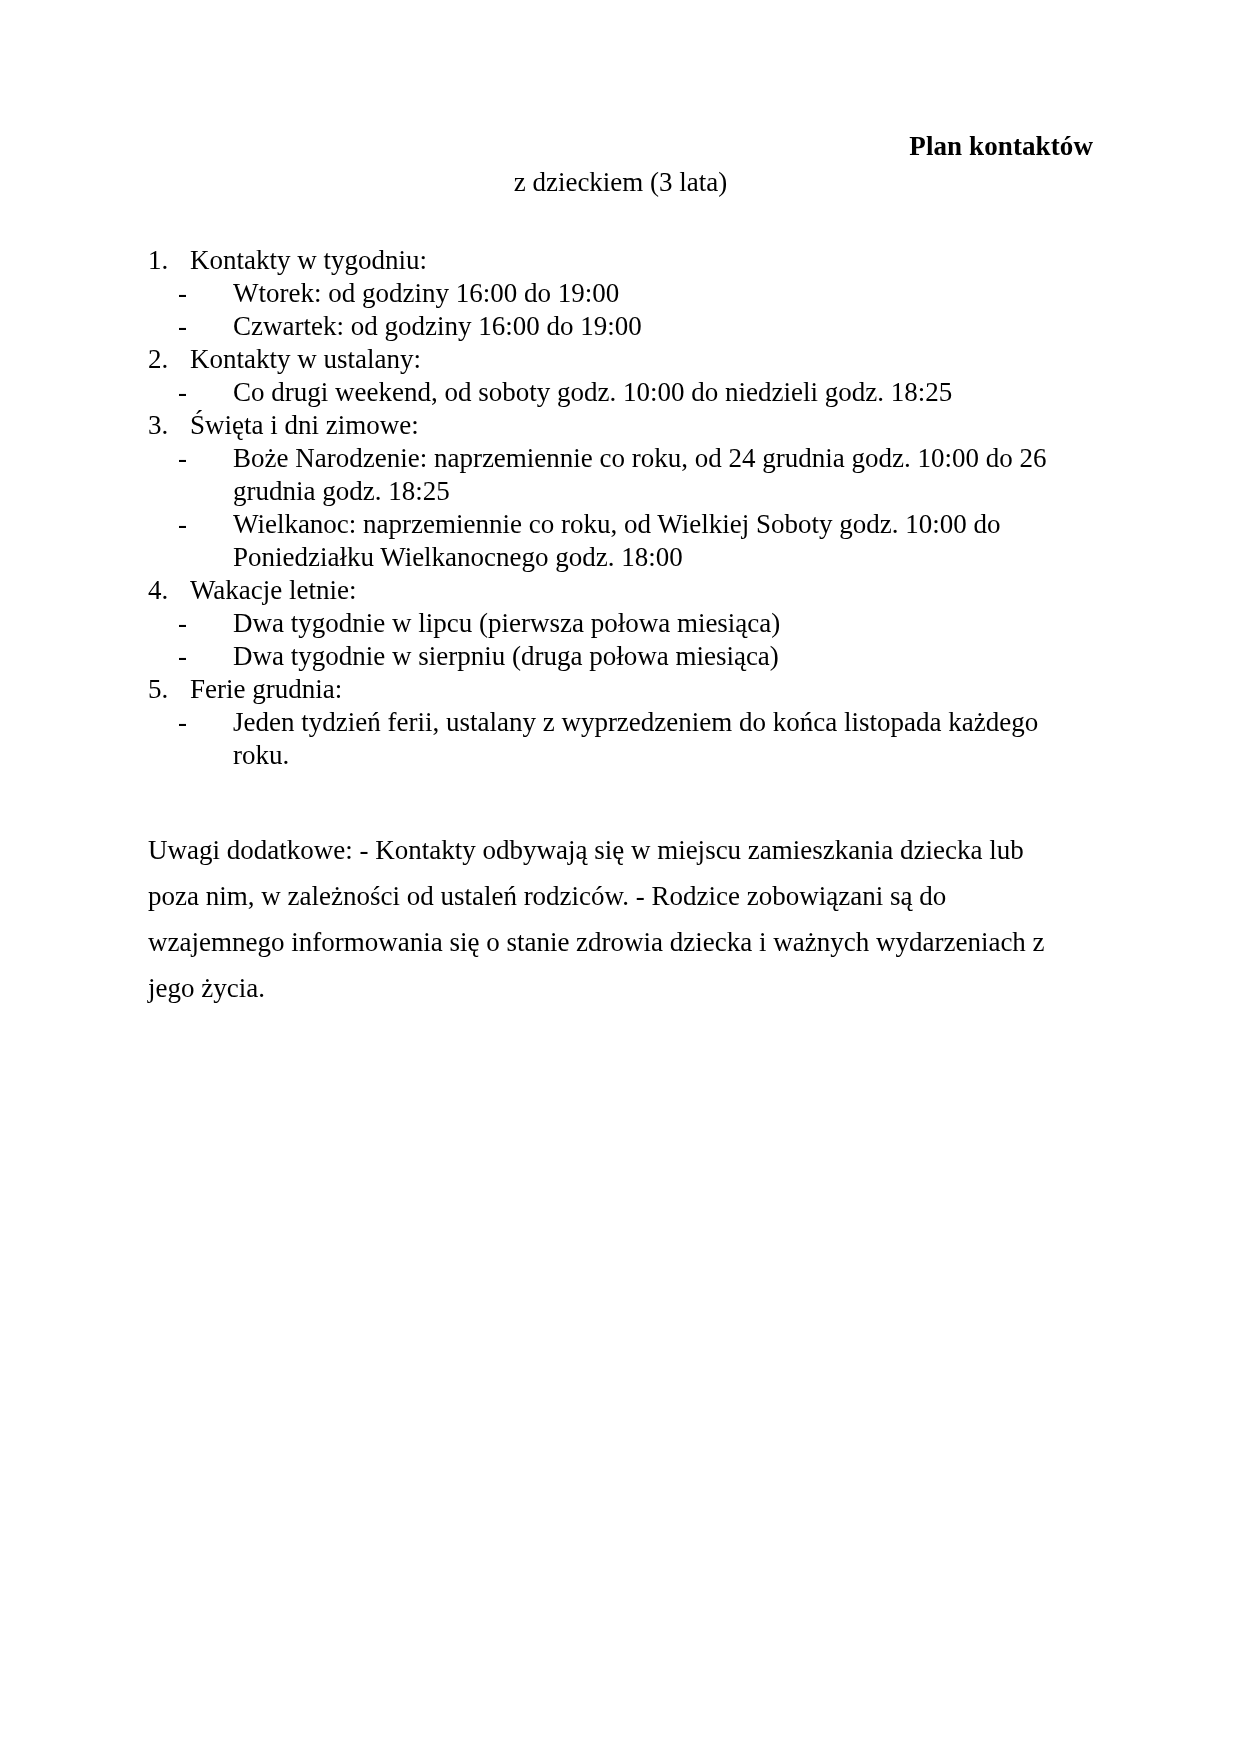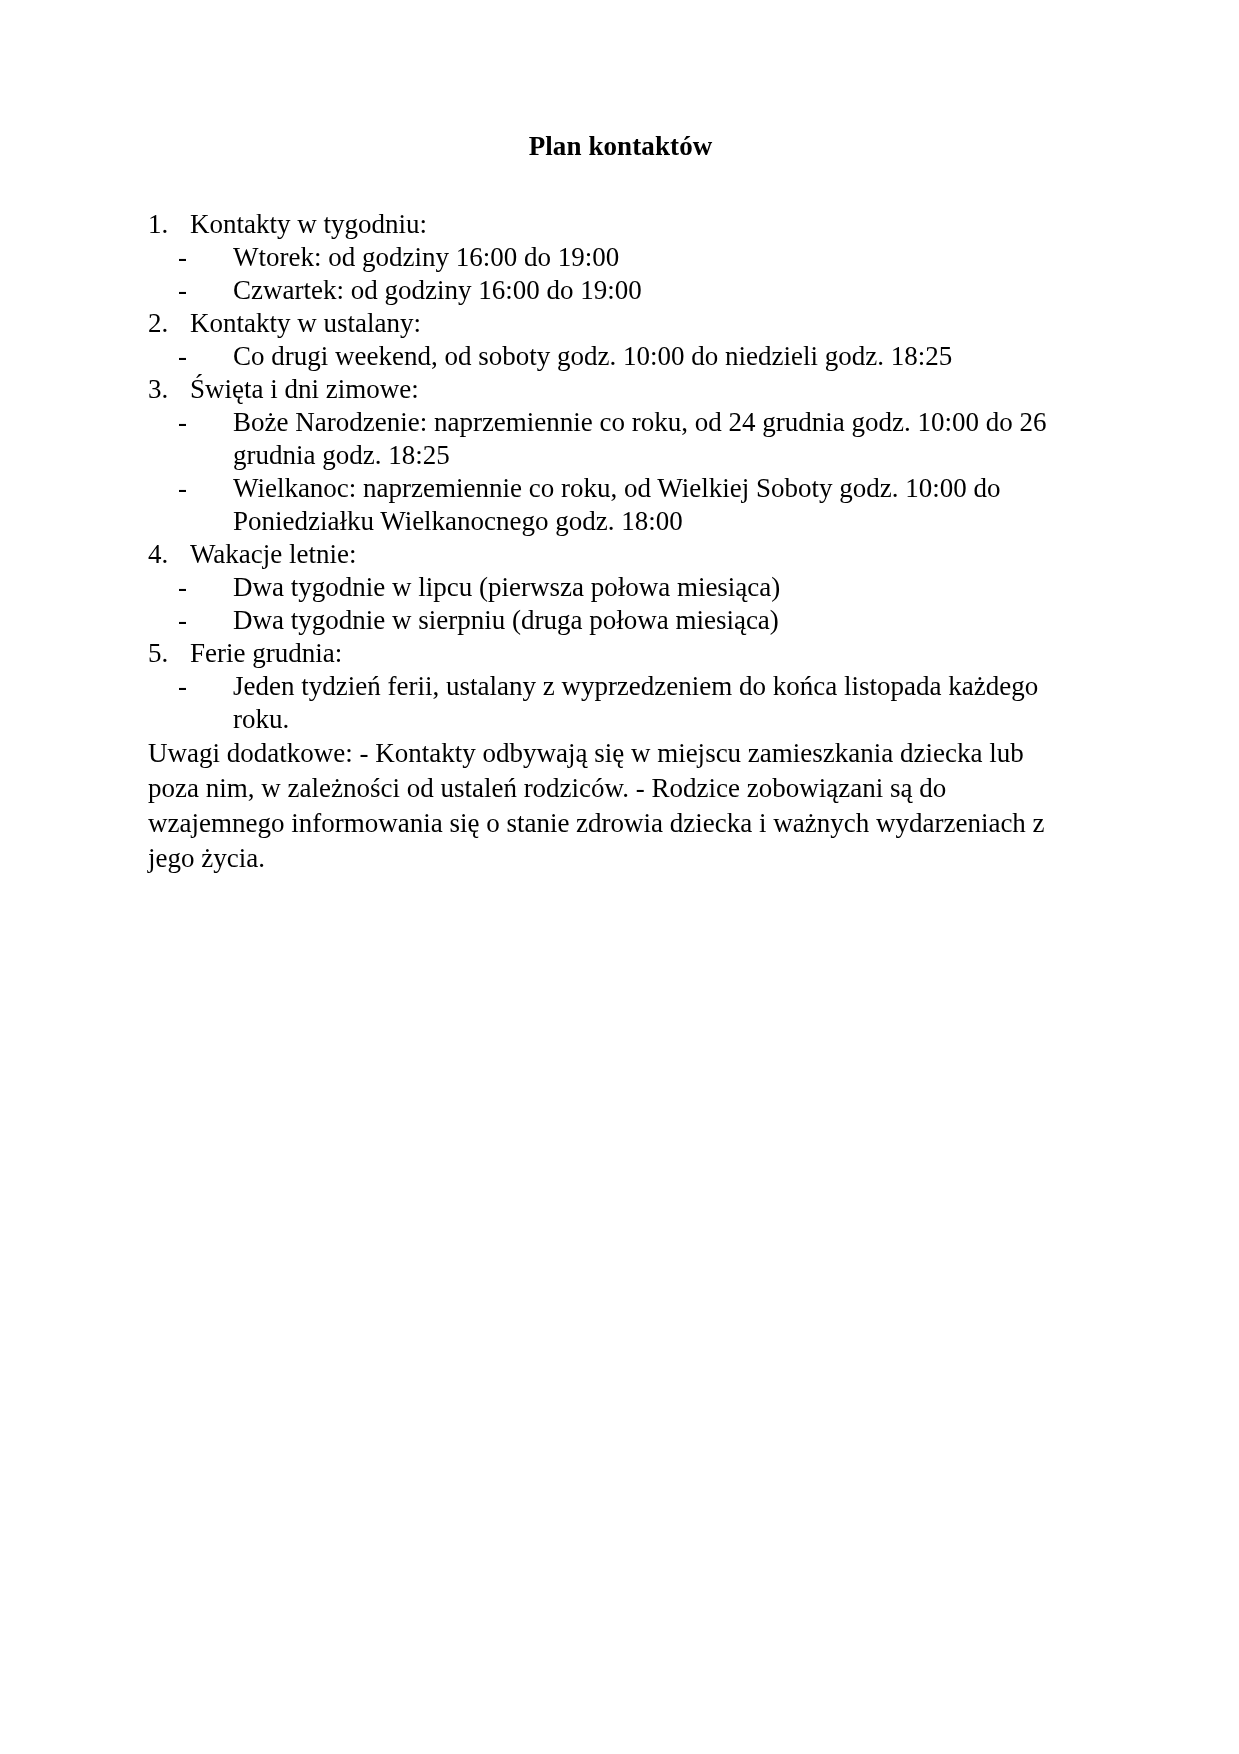--- a/index.html
+++ b/index.html
@@ -23,21 +23,21 @@
     background: #ffffff;
     overflow: hidden;
   }
   .content {
     position: absolute;
     left: 148px;
     top: 128px;
     width: 945px;
   }
   .doc-title {
-    text-align: center;
+    text-align: right;
     font-weight: bold;
     font-size: 27px;
     line-height: 36px;
     letter-spacing: 0.1px;
     margin: 0 0 0 0;
   }
   .doc-subtitle {
     text-align: center;
     font-size: 27px;
     line-height: 36px;
@@ -75,33 +75,35 @@
   .sub-item .dash {
     position: absolute;
     left: 30px;
     top: 0;
   }
   .sub-item .sub-text {
     display: block;
     margin-left: 17px;
   }
   .notes {
+    margin-top: 55px;
     font-size: 27px;
-    line-height: 35px;
+    line-height: 46px;
     width: 900px;
     text-align: left;
   }
 </style>
 </head>
 <body>
 
 <div class="page">
   <div class="content">
 
     <div class="doc-title">Plan kontaktów</div>
+    <div class="doc-subtitle">z dzieckiem (3 lata)</div>
 
     <div class="list-block">
 
       <div class="num-item">
         <span class="num">1.</span>
         <span>Kontakty w tygodniu:</span>
       </div>
       <div class="sub-list">
         <div class="sub-item">
           <span class="dash">-</span>

